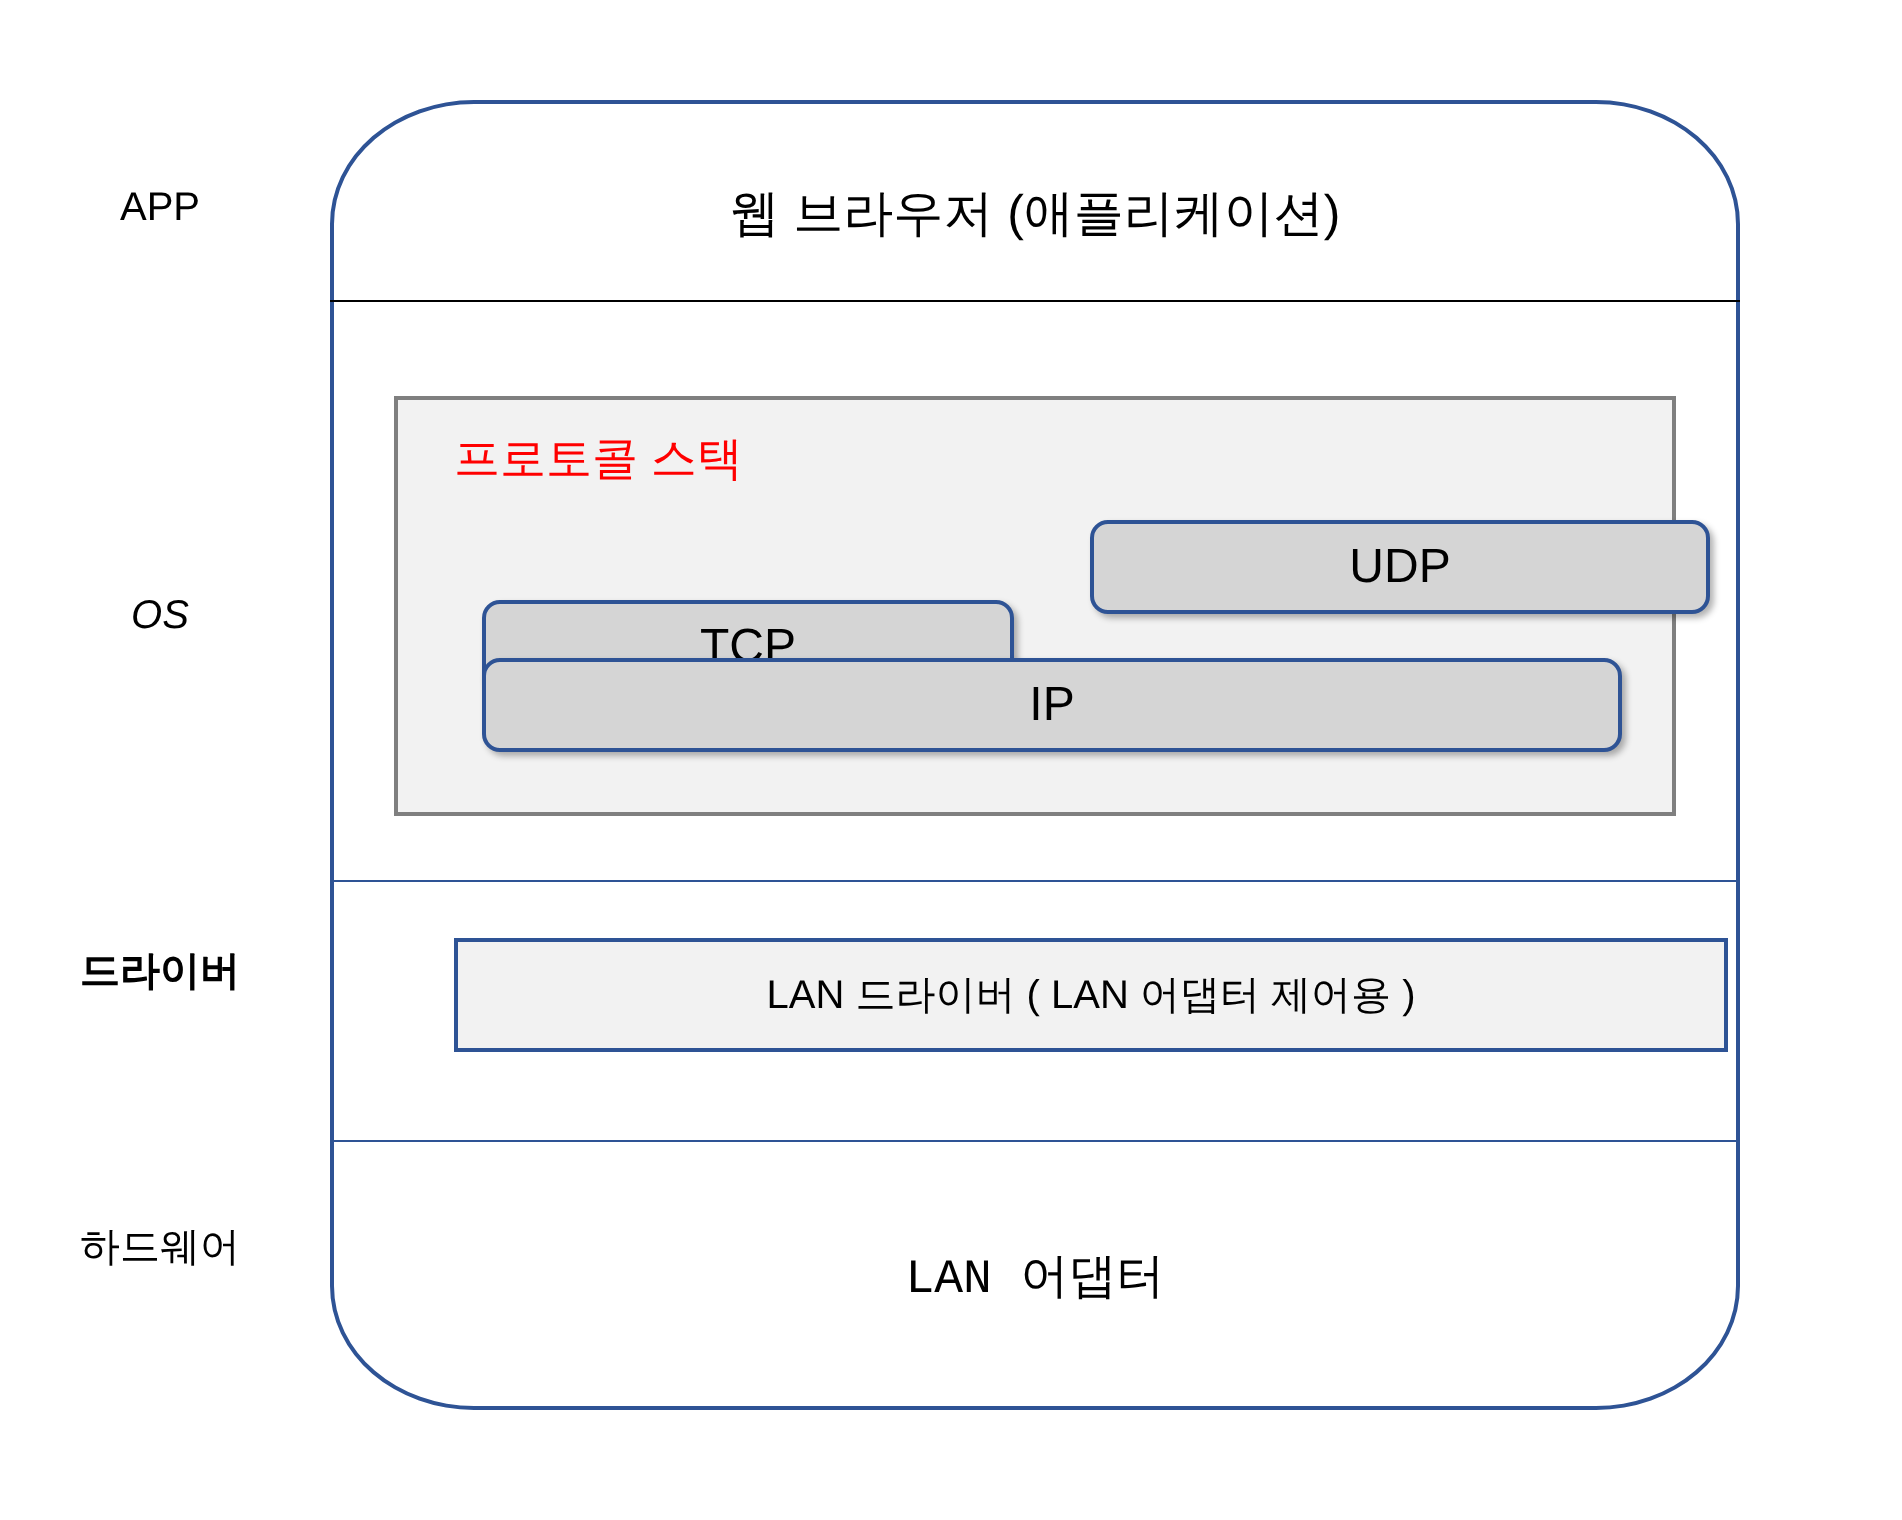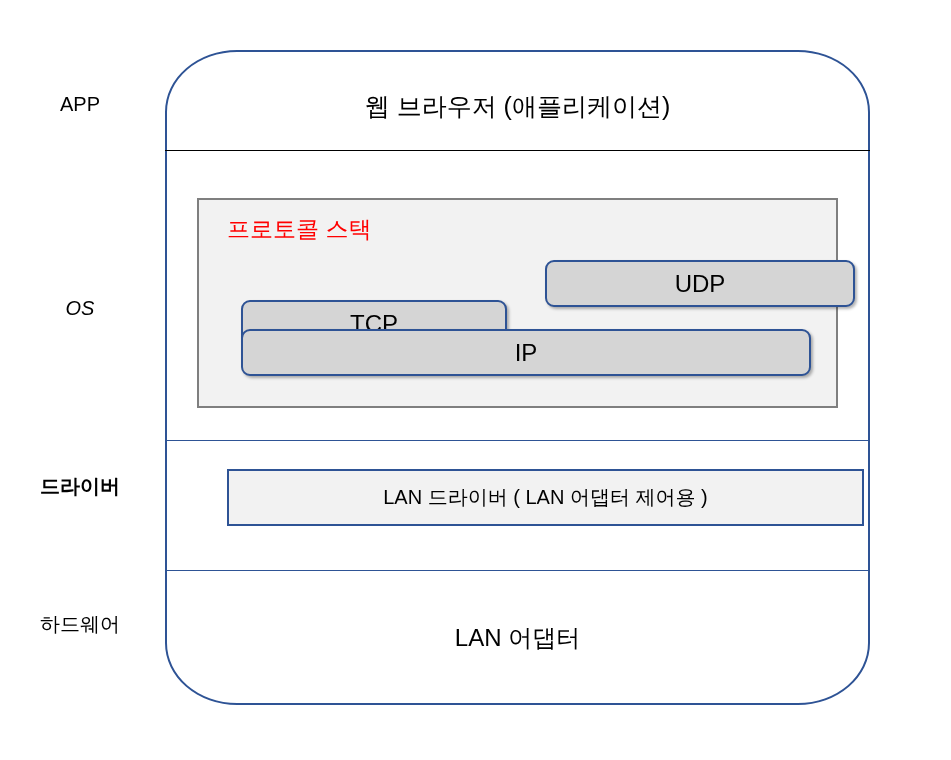--- a/index.html
+++ b/index.html
@@ -58,21 +58,21 @@
 
   
   .section-text {
     position: absolute;
     text-align: center;
     font-size: 25px;
     color: #000000;
     white-space: nowrap;
   }
   #app-text { left: 165px; top: 90px;  width: 705px; }
-  #hw-text  { left: 165px; top: 622px; width: 705px; font-size: 24px; }
+  #hw-text  { left: 165px; top: 622px; width: 705px; font-size: 24px; font-family: Liberation Mono, monospace; }
 
   
   #protocol-stack {
     position: absolute;
     left: 197px;
     top: 198px;
     width: 641px;
     height: 210px;
     box-sizing: border-box;
     border: 2px solid #7F7F7F;

